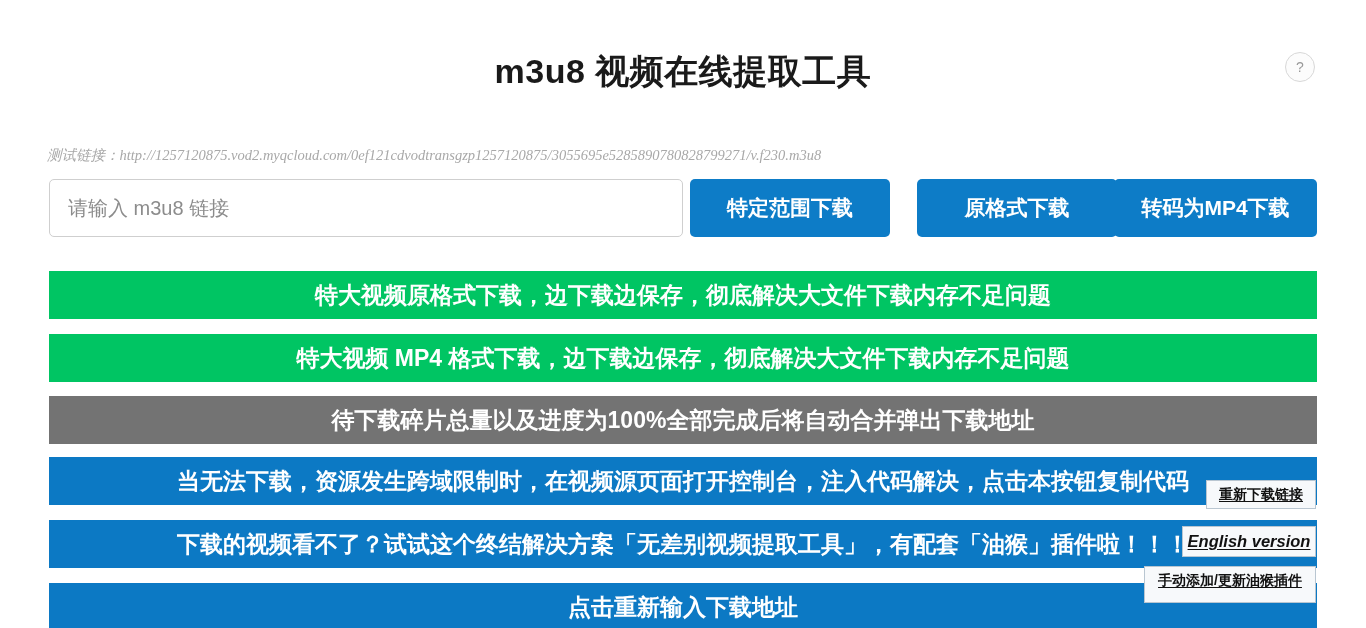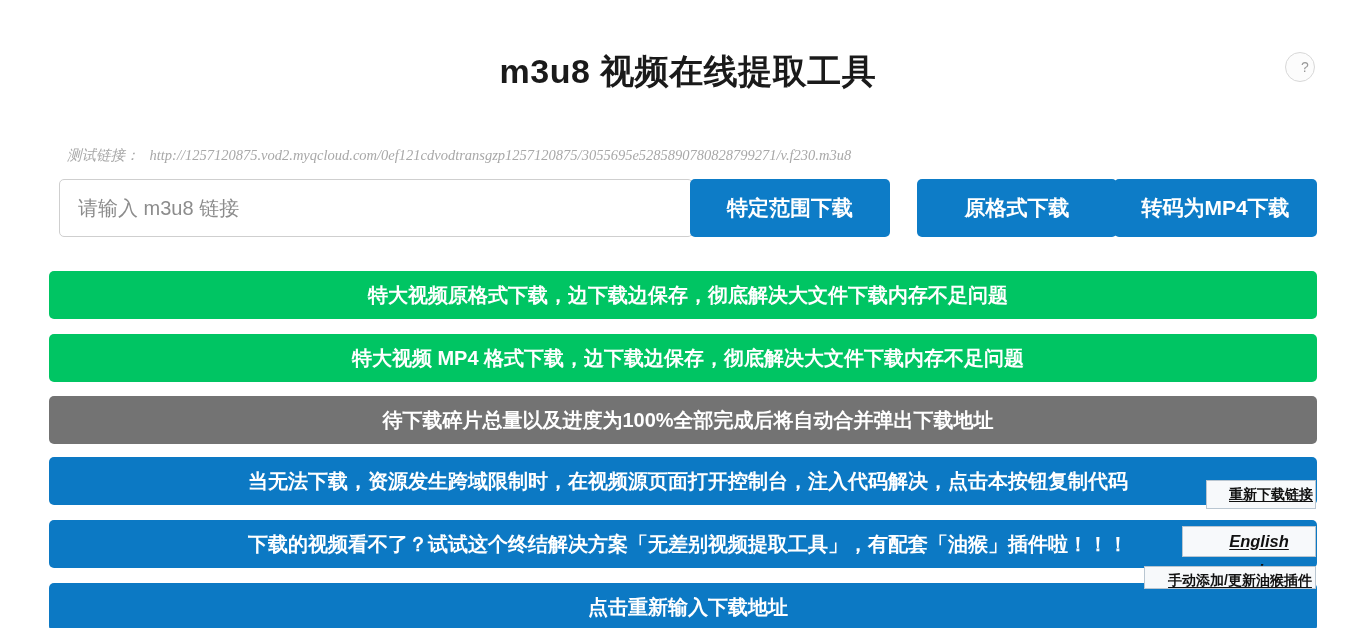--- a/index.html
+++ b/index.html
@@ -1,15 +1,15 @@
 <!DOCTYPE html>
 <html><head>
 <meta charset="utf-8">
 <style>
-  * { box-sizing: border-box; padding-left: 10px; }
+  * { box-sizing: border-box; }
   html, body {
     margin: 0; padding: 0;
     width: 1366px; height: 628px;
     background: #ffffff;
     font-family: "Liberation Sans", "DejaVu Sans", sans-serif;
     overflow: hidden;
   }
   .page {
     position: relative;
     width: 1366px;
@@ -103,23 +103,23 @@
   #btn-range { position: absolute; left: 641px; width: 200px; }
   #btn-origin { position: absolute; left: 853px; width: 200px; margin-left: 15px; }
   #btn-mp4 { position: absolute; left: 1065px; width: 203px; }
 
   
   .banner {
     position: absolute;
     left: 49px;
     width: 1268px;
     height: 48px;
-    border-radius: 5px;
+    border-radius: 0;
     color: #ffffff;
-    font-size: 20px;
+    font-size: 23px;
     font-weight: bold;
     text-align: center;
     line-height: 48px;
     cursor: pointer;
     overflow: hidden;
     white-space: nowrap;
   }
   .b-green { background: #00c563; }
   .b-red   { background: #737373; }
   .b-blue  { background: #0c79c4; }
@@ -155,21 +155,21 @@
   }
   #float-english {
     top: 526px; left: 1182px;
     width: 134px; height: 31px;
     line-height: 29px;
     font-size: 16.5px;
     font-style: italic;
   }
   #float-tampermonkey {
     top: 566px; left: 1144px;
-    width: 172px; height: 23px;
+    width: 172px; height: 37px;
     line-height: 27px;
     font-size: 14px;
   }
 </style>
 </head>
 <body>
 
 <div class="page">
 
   <h1 class="title">m3u8 视频在线提取工具</h1>

